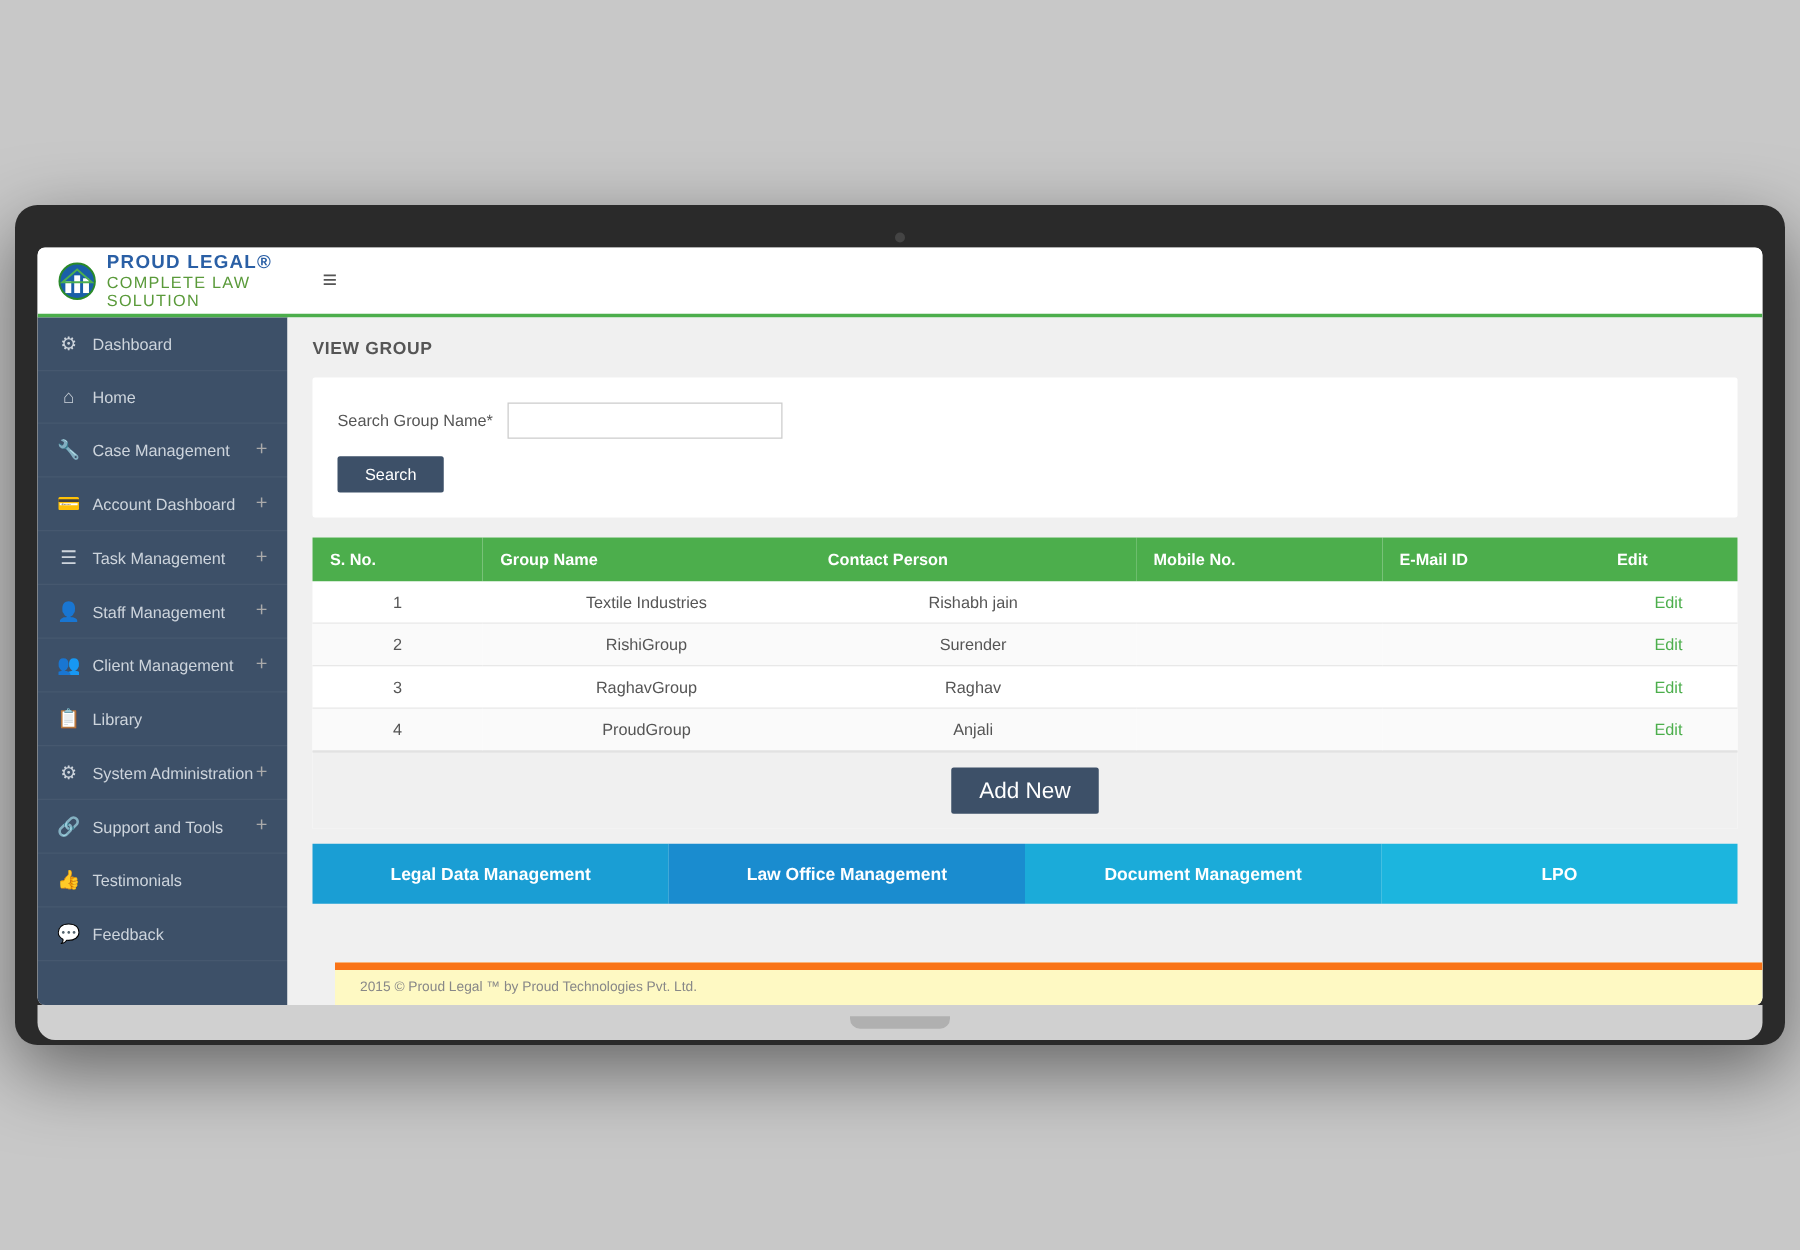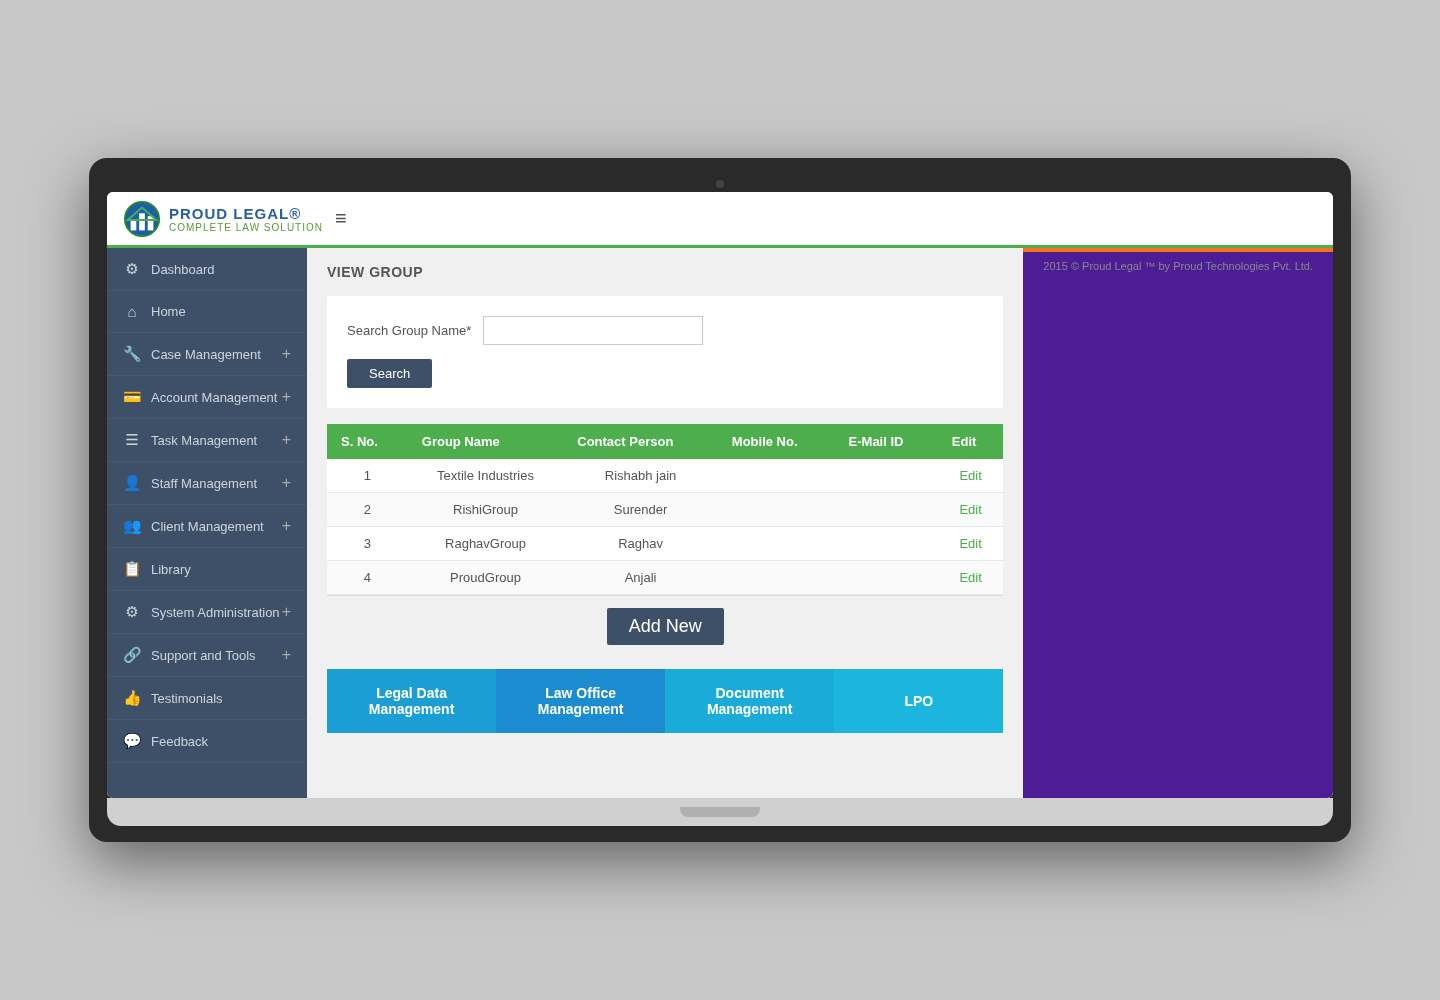--- a/index.html
+++ b/index.html
@@ -8,22 +8,22 @@
       display: flex;
       justify-content: center;
       align-items: center;
       min-height: 100vh;
       font-family: Arial, sans-serif;
     }
 
     .laptop-outer {
       background: #2a2a2a;
       border-radius: 18px;
-      padding: 18px 18px 16px 18px;
-      width: 1262px;
+      padding: 18px 18px 4px 18px;
+      width: 1416px;
       box-shadow: 0 20px 60px rgba(0,0,0,0.5);
     }
     .laptop-screen {
       background: #fff;
       border-radius: 6px;
       overflow: hidden;
       width: 100%;
     }
     .laptop-base {
       background: #d0d0d0;
@@ -63,21 +63,21 @@
       display: flex;
       flex-direction: column;
     }
     .logo-title {
       font-size: 15px;
       font-weight: bold;
       color: #2a5fa5;
       letter-spacing: 1px;
     }
     .logo-subtitle {
-      font-size: 10px;
+      font-size: 13px;
       color: #5a9a3a;
       letter-spacing: 1px;
     }
     .hamburger-btn {
       margin-left: 12px;
       font-size: 20px;
       color: #555;
       cursor: pointer;
       background: none;
       border: none;
@@ -154,21 +154,21 @@
     .sidebar-plus {
       font-size: 16px;
       color: #aaa;
     }
 
     
     .content-area {
       flex: 1;
       background: #f0f0f0;
       display: flex;
-      flex-direction: row;
+      flex-direction: column;
     }
 
     .content-main {
       flex: 1;
       padding: 16px 20px;
     }
 
     .page-title {
       font-size: 14px;
       font-weight: bold;
@@ -278,22 +278,23 @@
       color: #fff;
       border: none;
       cursor: pointer;
       text-align: center;
     }
 
     .copyright {
       font-size: 11px;
       color: #888;
       padding: 8px 20px;
-      background: #4c1d95;
-      border-top: 4px solid #f97316;
+      background: #fef9c3;
+      border-top: 6px solid #f97316;
+      margin-left: 38px;
     }
 
     
     .camera-dot {
       width: 8px;
       height: 8px;
       background: #444;
       border-radius: 50%;
       margin: 4px auto;
     }
@@ -343,21 +344,21 @@
           <div class="sidebar-item">
             <div class="sidebar-item-left">
               <span class="sidebar-icon">🔧</span>
               <span>Case Management</span>
             </div>
             <span class="sidebar-plus">+</span>
           </div>
           <div class="sidebar-item">
             <div class="sidebar-item-left">
               <span class="sidebar-icon">💳</span>
-              <span>Account Management</span>
+              <span>Account Dashboard</span>
             </div>
             <span class="sidebar-plus">+</span>
           </div>
           <div class="sidebar-item">
             <div class="sidebar-item-left">
               <span class="sidebar-icon">☰</span>
               <span>Task Management</span>
             </div>
             <span class="sidebar-plus">+</span>
           </div>

